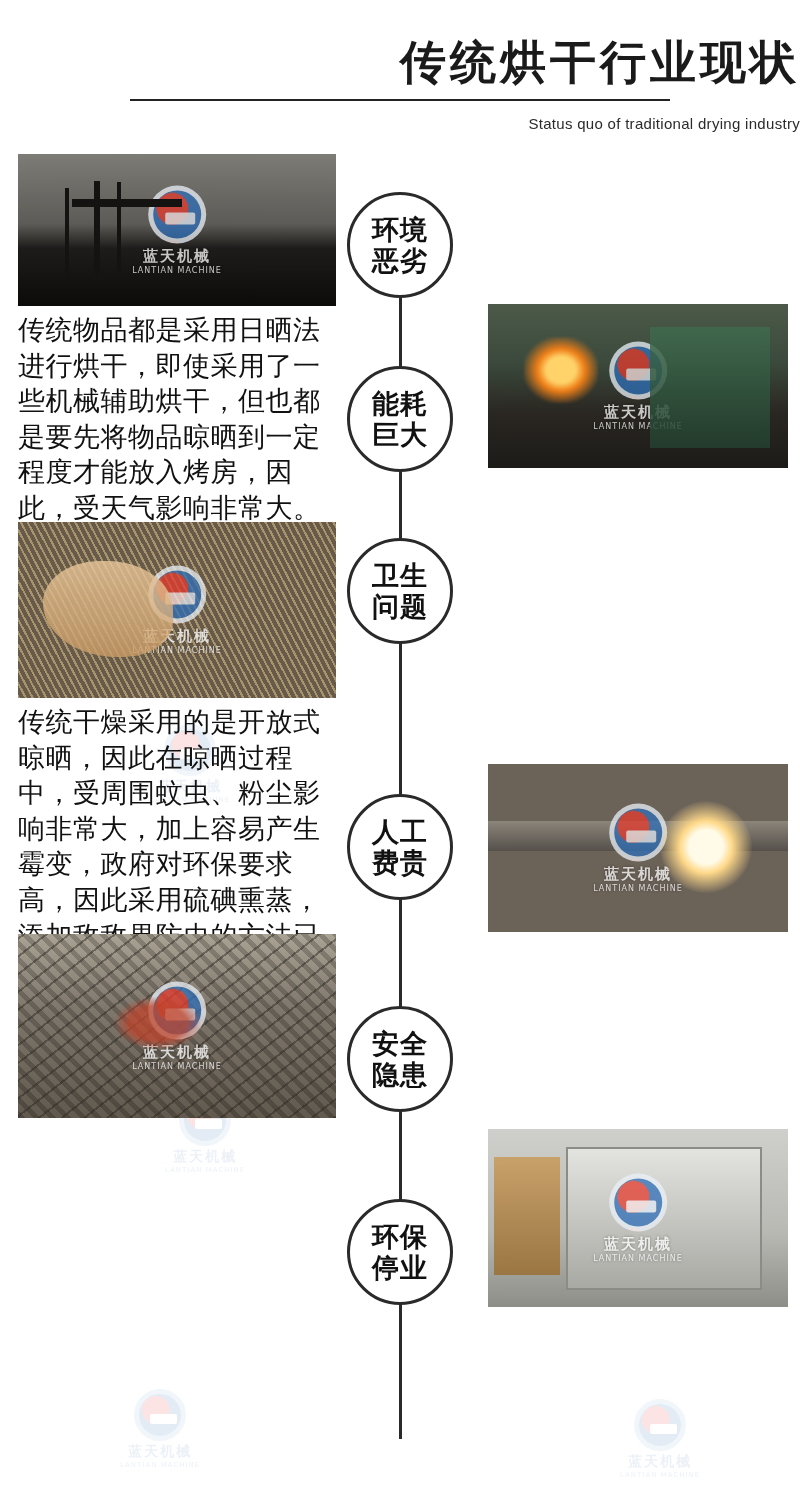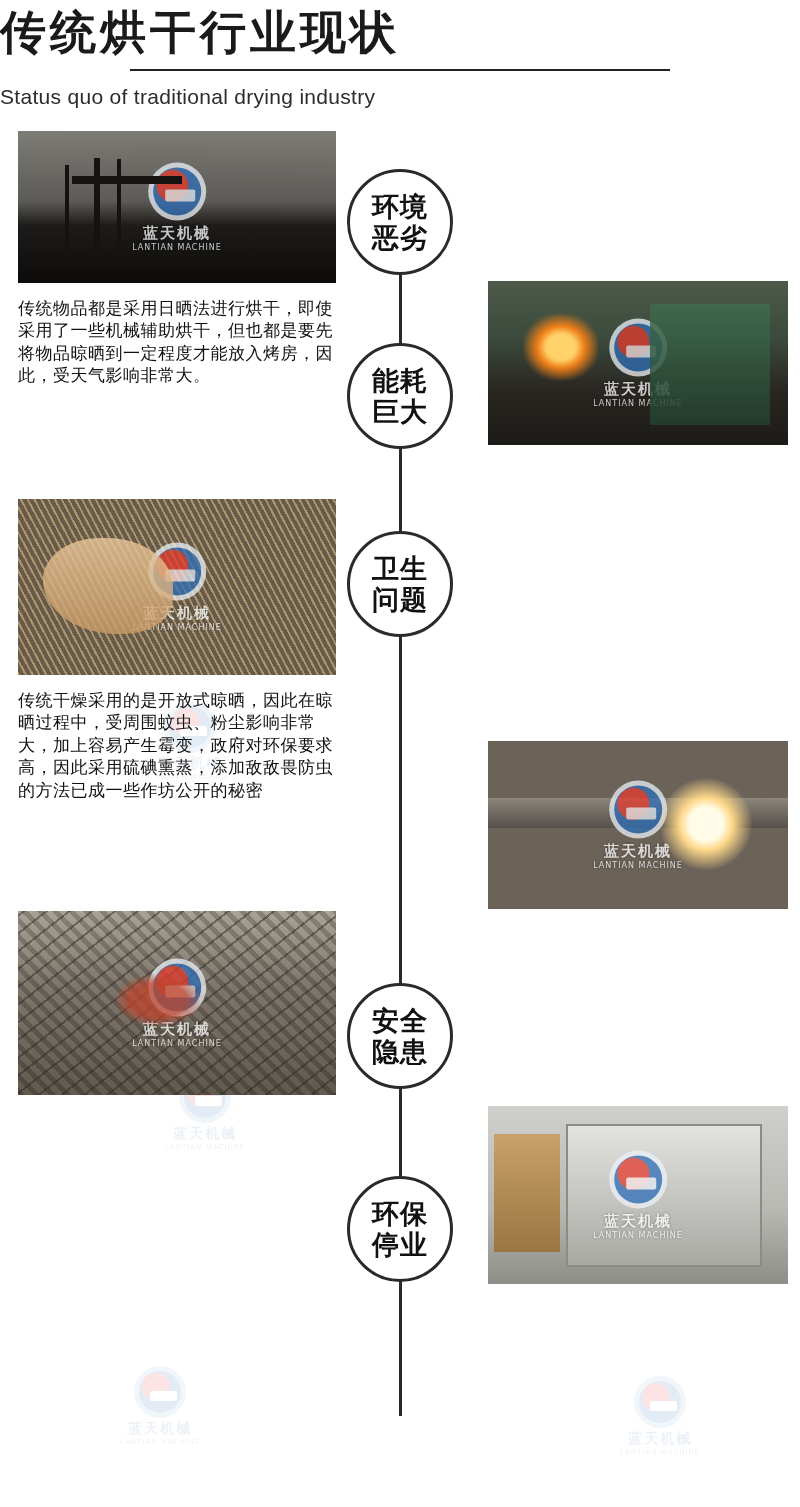--- a/index.html
+++ b/index.html
@@ -10,38 +10,38 @@
   body {
     width: 800px;
     height: 1507px;
     position: relative;
     font-family: "DejaVu Sans", "Liberation Sans", sans-serif;
     overflow: hidden;
   }
 
   
   .header {
-    padding-top: 6px;
-    text-align: left;
+    padding-top: 36px;
+    text-align: right;
   }
   .header .title-cn {
     font-size: 46px;
     font-weight: bold;
     letter-spacing: 4px;
     color: #1a1a1a;
     line-height: 1.15;
   }
   .header .rule {
     width: 540px;
     height: 2px;
     background: #222;
     margin: 10px auto 0 auto;
   }
   .header .title-en {
-    font-size: 21px;
+    font-size: 15px;
     color: #2b2b2b;
     margin-top: 14px;
     letter-spacing: .3px;
     font-family: "Liberation Sans", sans-serif;
   }
 
   
   .content {
     position: relative;
     width: 800px;
@@ -84,24 +84,24 @@
   .col-right { position: absolute; left: 488px; width: 300px; }
 
   .photo {
     width: 100%;
     display: block;
     position: relative;
     overflow: hidden;
     background: #6b6258;
   }
   .caption {
-    font-size: 17px;
+    font-size: 27px;
     line-height: 1.32;
     color: #111;
-    margin-top: 14px;
+    margin-top: 6px;
     letter-spacing: .5px;
   }
 
   
   .wm {
     position: absolute;
     left: 50%; top: 50%;
     transform: translate(-50%, -50%);
     opacity: .75;
     display: flex;
@@ -327,23 +327,27 @@
   </div>
 
   <div class="pill" style="top:222px;">
     <span>能耗</span>
     <span>巨大</span>
   </div>
   <div class="pill" style="top:48px;">
     <span>环境</span>
     <span>恶劣</span>
   </div>
-  <div class="pill" style="top:410px;">
+  <div class="pill" style="top:394px;">
     <span>卫生</span>
     <span>问题</span>
+  </div>
+  <div class="pill" style="top:650px;">
+    <span>人工</span>
+    <span>费贵</span>
   </div>
   <div class="pill" style="top:1055px;">
     <span>环保</span>
     <span>停业</span>
   </div>
   <div class="pill" style="top:862px;">
     <span>安全</span>
     <span>隐患</span>
   </div>
 

